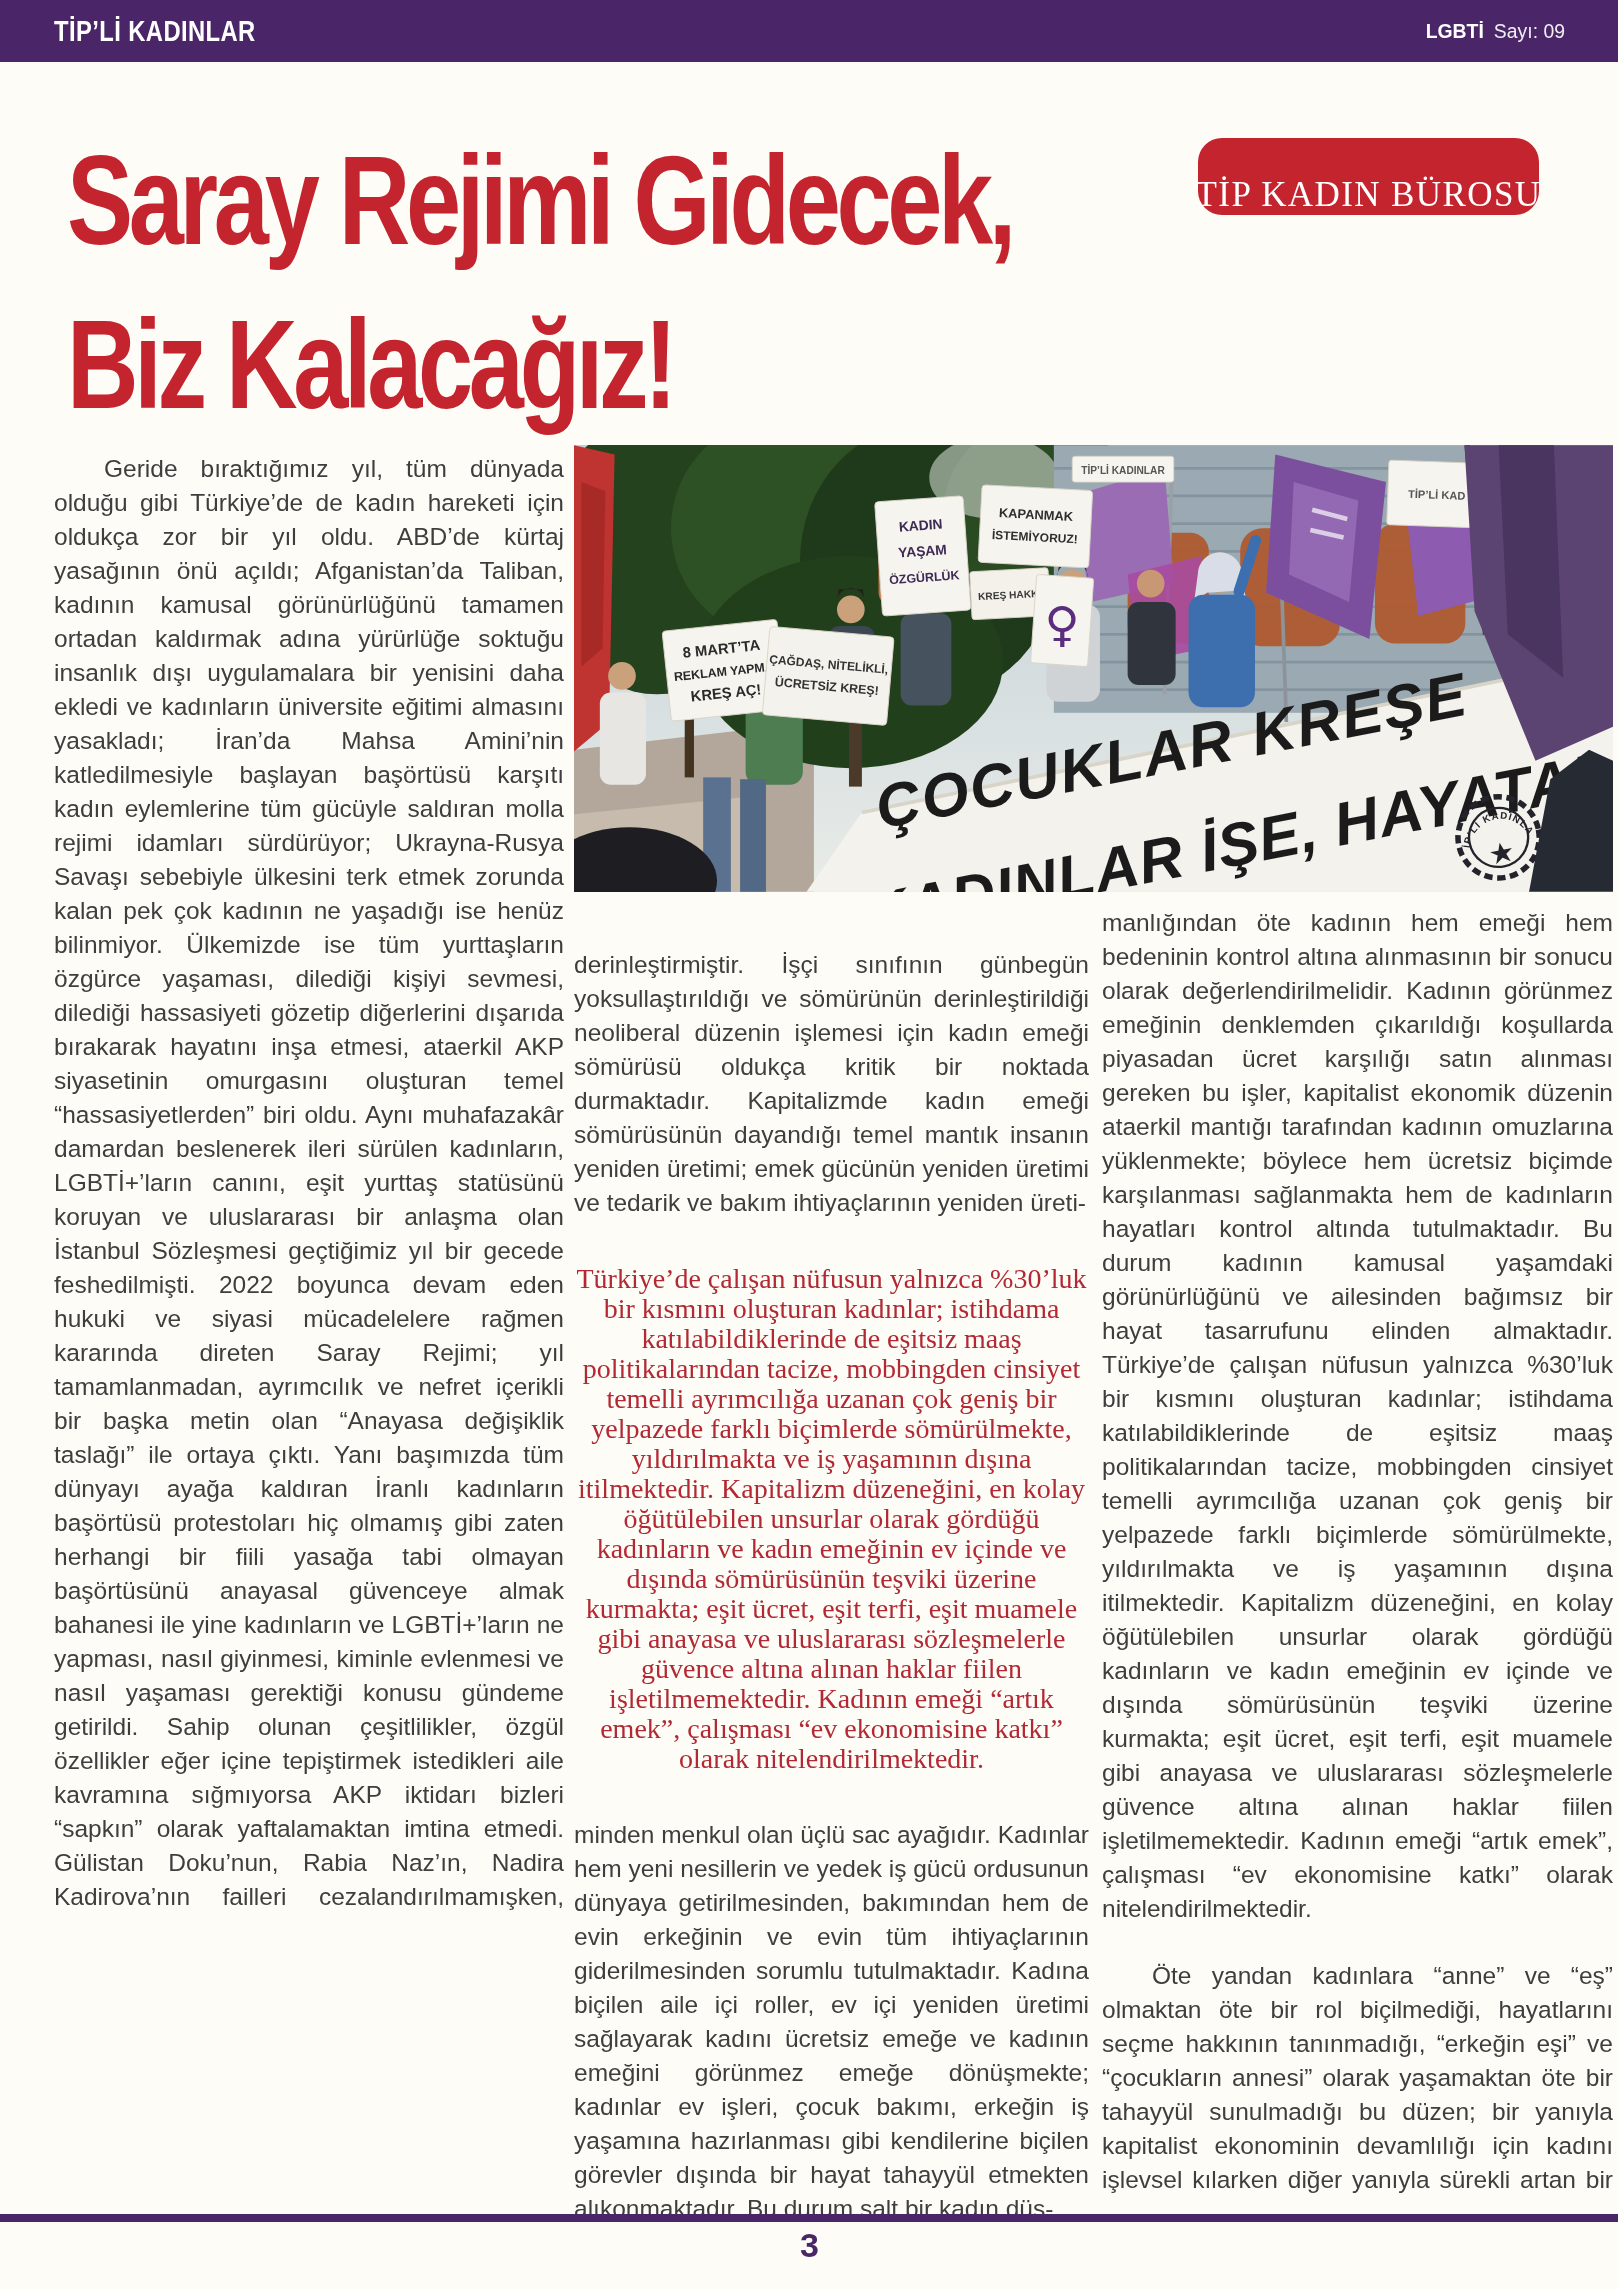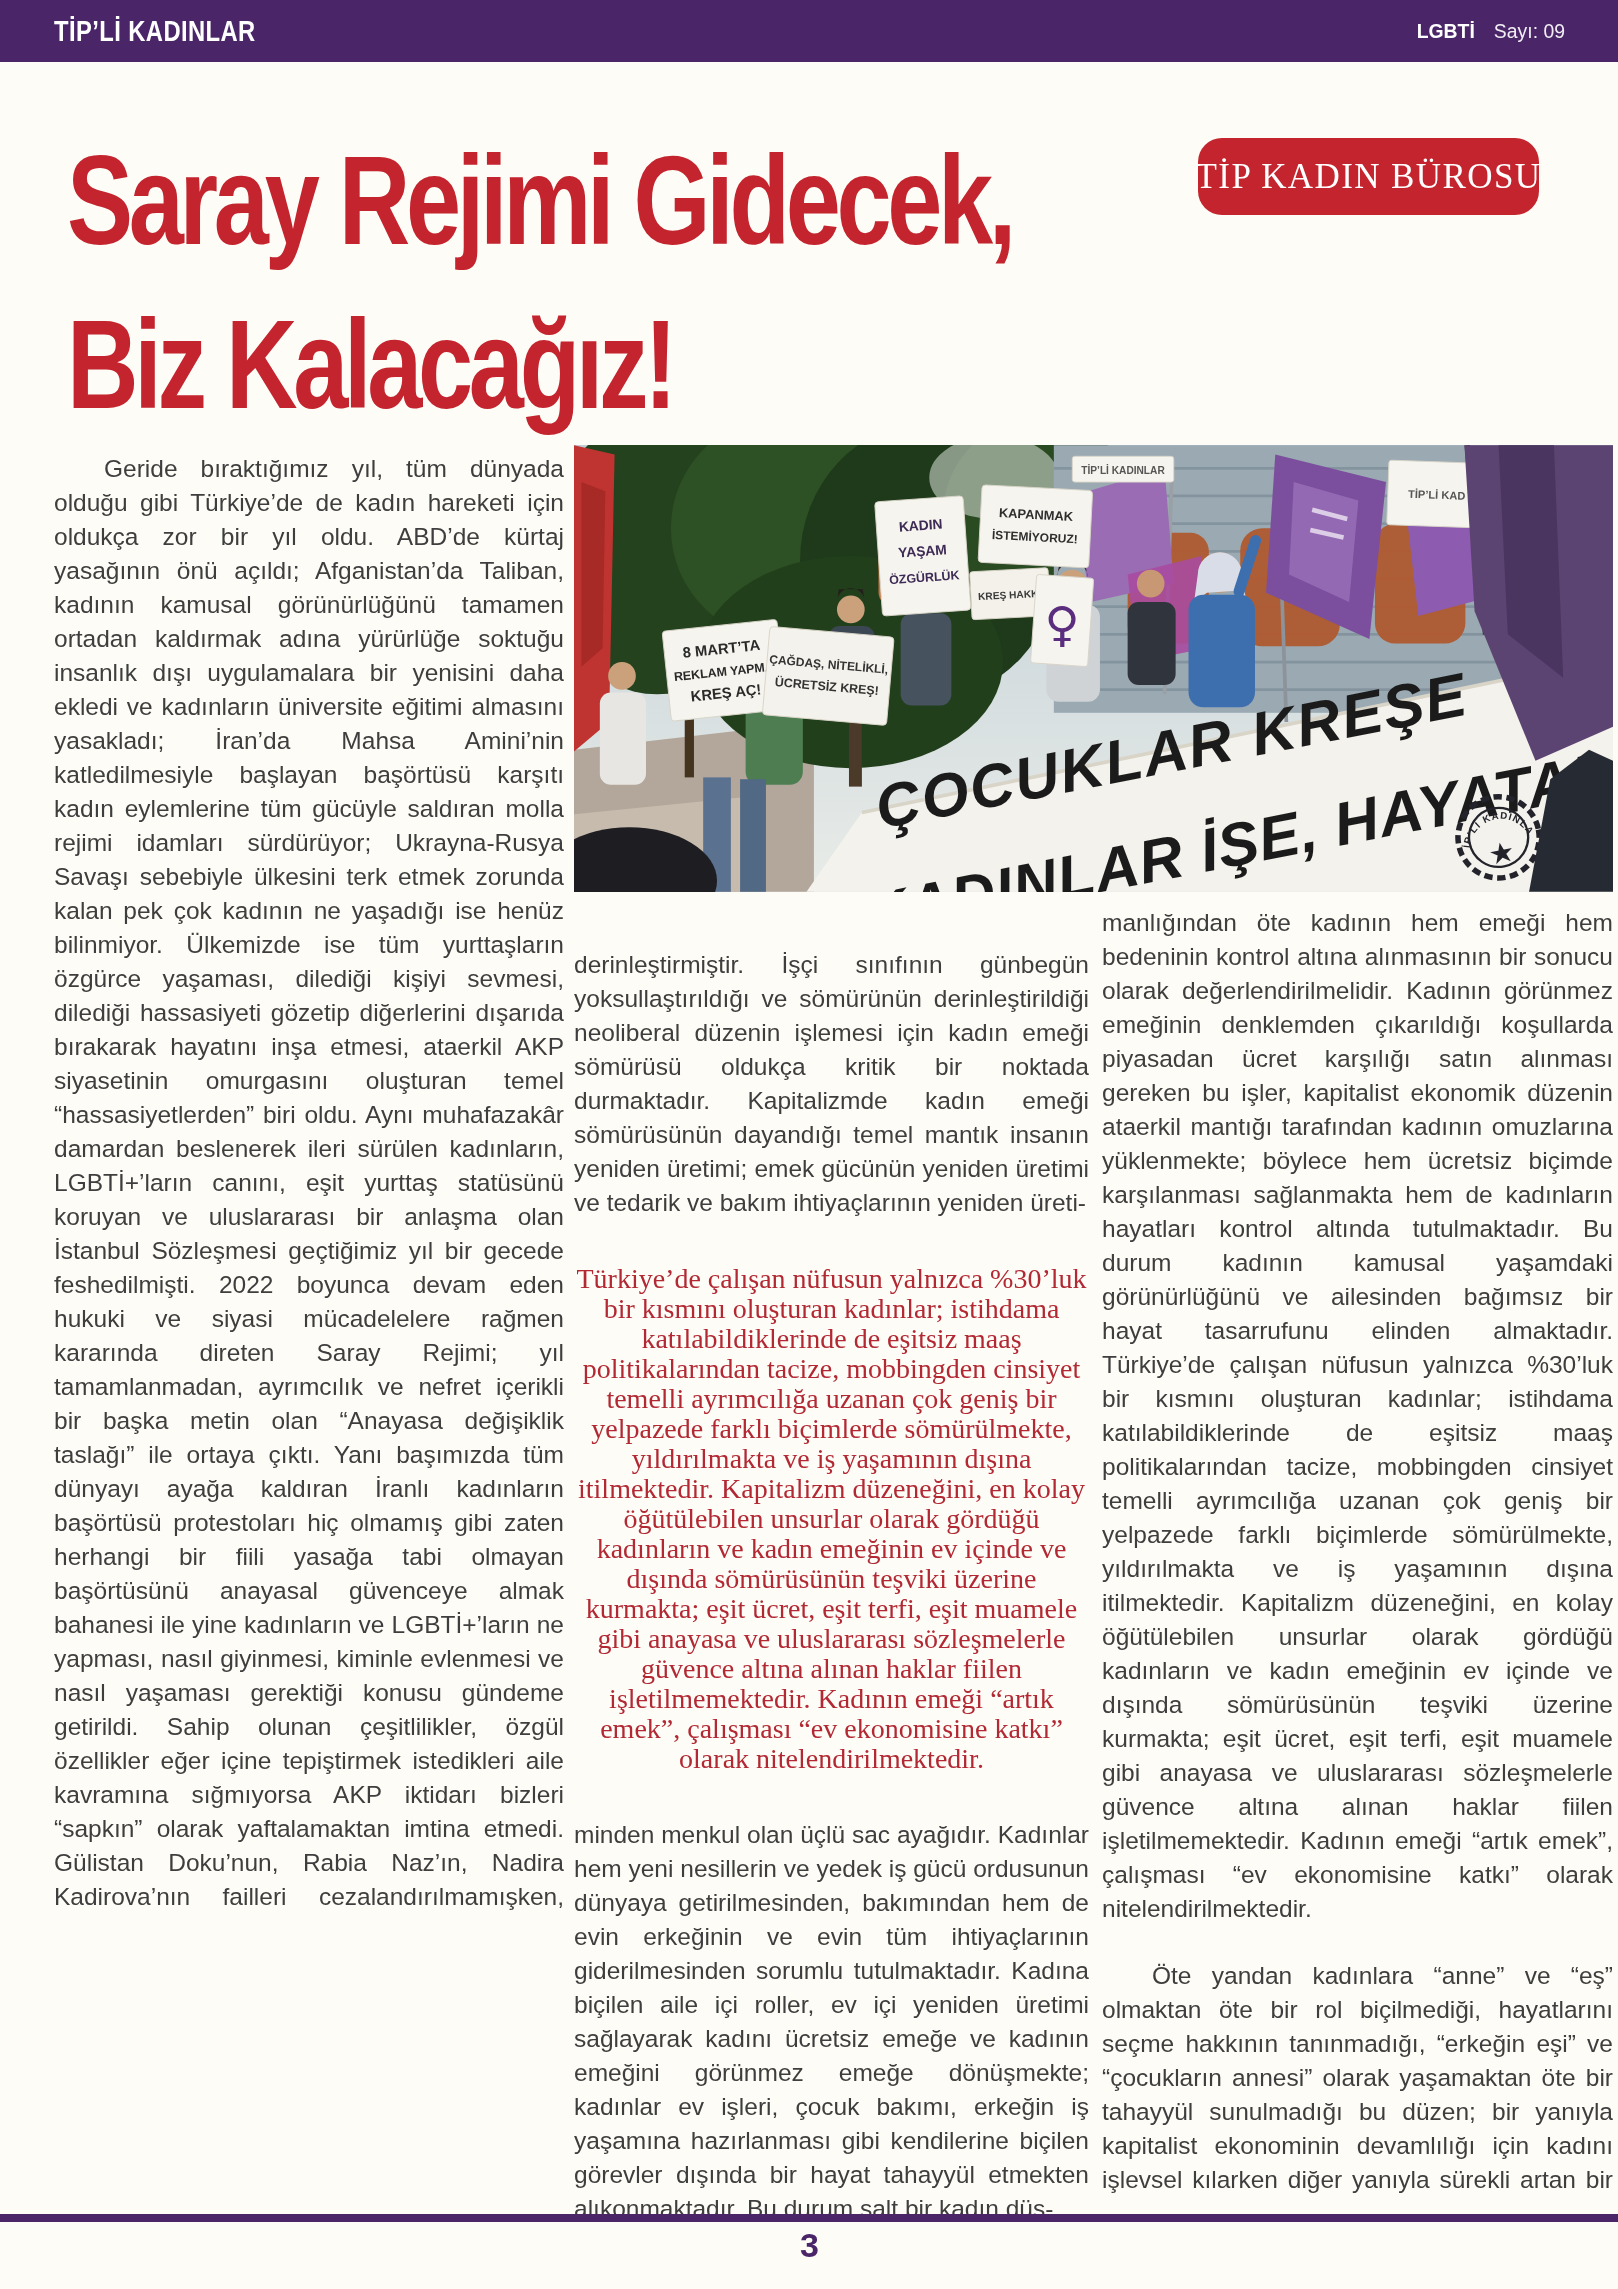--- a/index.html
+++ b/index.html
@@ -9,33 +9,33 @@
   }
   
   .header{
     position:absolute;left:0;top:0;width:1619px;height:62px;background:#4a2669;
     display:flex;align-items:center;justify-content:space-between;
     padding:0 54px;box-sizing:border-box;color:#fff;
   }
   .brand{font-weight:bold;font-size:29px;transform:scaleX(.82);transform-origin:left center;white-space:nowrap;letter-spacing:0.5px}
   .issue{font-size:19.4px;white-space:nowrap}
   .issue .b{font-weight:bold}
-  .issue .s{font-weight:normal;opacity:.92;margin-left:19px}
+  .issue .s{font-weight:normal;opacity:.92;margin-left:10px}
 
   
   .headline{
     position:absolute;left:52px;top:103px;color:#c3242e;font-weight:bold;
     font-size:127px;line-height:164px;letter-spacing:-5.5px;
   }
   .headline .hl{display:block;transform:scaleX(.78);transform-origin:left center;white-space:nowrap}
 
   
   .badge{
     position:absolute;left:1198px;top:138px;width:341px;height:77px;background:#c3242e;
-    border-radius:24px;display:flex;align-items:center;justify-content:center;
+    border-radius:24px;display:flex;align-items:flex-end;justify-content:center;
   }
   .badge span{color:#fff;font-family:"Liberation Serif",serif;font-size:35px;letter-spacing:1.4px;white-space:nowrap}
 
   
   .photo{position:absolute;left:574px;top:445px;width:1039px;height:447px;overflow:hidden;background:#cdd6da}
 
   
   .col{position:absolute;color:#3f3e3e;font-size:24.5px;line-height:34px;text-align:justify}
   .col p{margin:0}
   .col p.indent{text-indent:50px}

